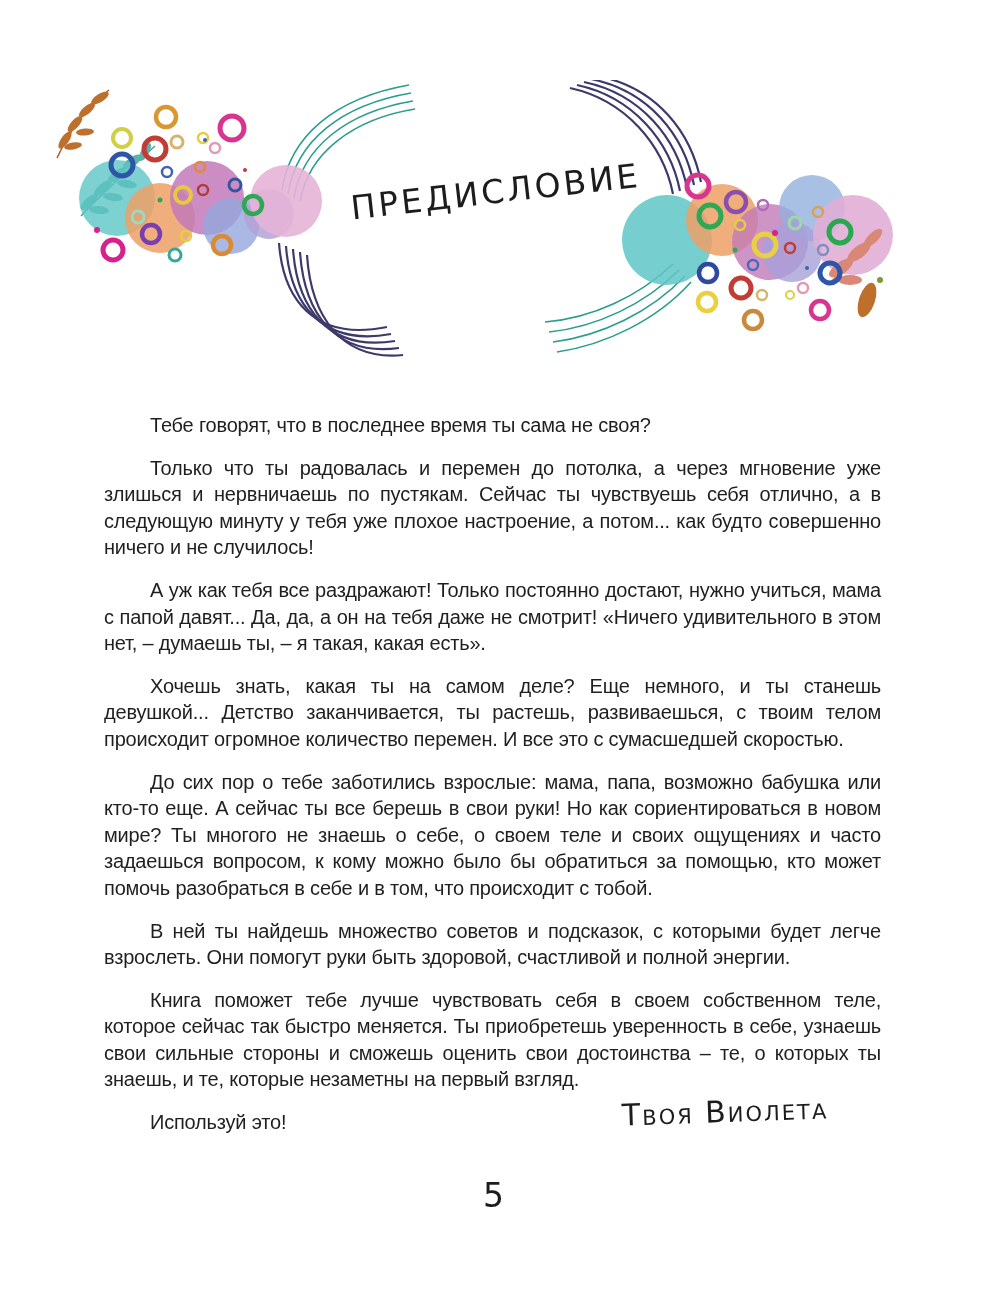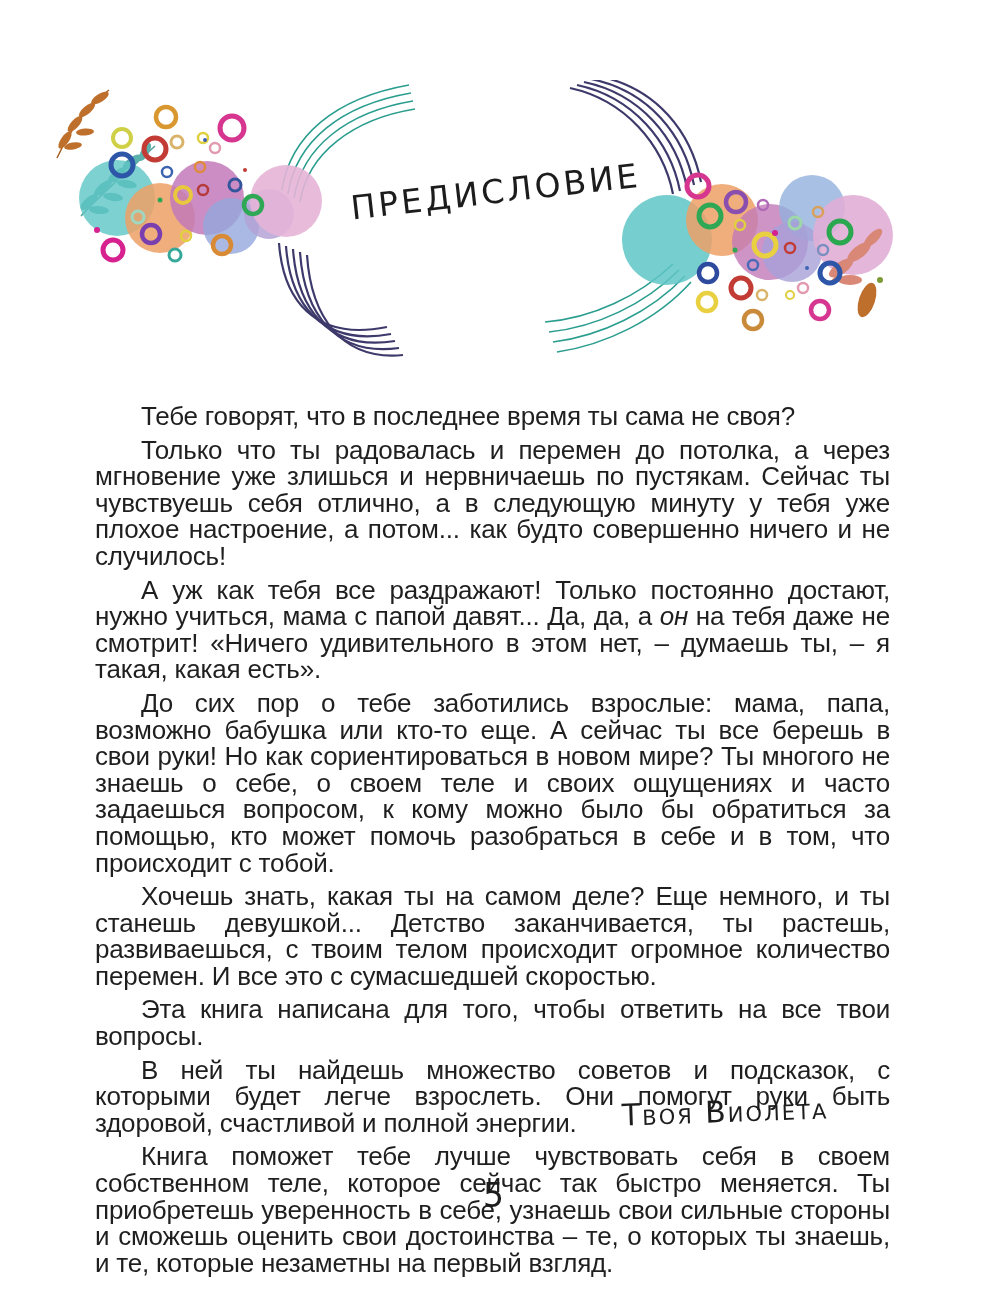--- a/index.html
+++ b/index.html
@@ -24,28 +24,28 @@
     color: #1c1c1c;
     transform: rotate(-6.5deg);
     white-space: nowrap;
   }
   .text-block {
     position: absolute;
     left: 88px; top: 396px; width: 809px;
     color: #1f1f1f;
   }
   .text-block p {
-    margin: 7px;
-    font-size: 26px;
+    margin: 16px;
+    font-size: 20px;
     line-height: 26.6px;
     text-align: justify;
     text-indent: 46px;
     letter-spacing: -0.2px;
   }
-  .text-block p .em { font-style: italic; }
+  .text-block p .em { }
   .signature {
     position: absolute;
     left: 590px; top: 1094px; width: 270px;
     text-align: center;
     font-family: "DejaVu Sans", sans-serif;
     font-variant: small-caps;
     font-size: 30px;
     letter-spacing: 2px;
     color: #1c1c1c;
     transform: rotate(-2deg);
@@ -208,24 +208,24 @@
       <circle cx="335" cy="200" r="3" fill="#7a9a3a"></circle>
     </g>
   </svg>
 
   <div class="page-title">ПРЕДИСЛОВИЕ</div>
 
   <div class="text-block">
       <p><span>Тебе говорят, что в последнее время ты сама не своя?</span></p>
       <p><span>Только что ты радовалась и перемен до потолка, а через мгновение уже злишься и нервничаешь по пустякам. Сейчас ты чувствуешь себя отлично, а в следующую минуту у тебя уже плохое настроение, а потом... как будто совершенно ничего и не случилось!</span></p>
       <p><span>А уж как тебя все раздражают! Только постоянно достают, нужно учиться, мама с папой давят... Да, да, а </span><span class="em">он</span><span> на тебя даже не смотрит! «Ничего удивительного в этом нет, – думаешь ты, – я такая, какая есть».</span></p>
+      <p><span>Хочешь знать, какая ты на самом деле? Еще немного, и ты станешь девушкой... Детство заканчивается, ты растешь, развиваешься, с твоим телом происходит огромное количество перемен. И все это с сумасшедшей скоростью.</span></p>
       <p><span>До сих пор о тебе заботились взрослые: мама, папа, возможно бабушка или кто-то еще. А сейчас ты все берешь в свои руки! Но как сориентироваться в новом мире? Ты многого не знаешь о себе, о своем теле и своих ощущениях и часто задаешься вопросом, к кому можно было бы обратиться за помощью, кто может помочь разобраться в себе и в том, что происходит с тобой.</span></p>
-      <p><span>Хочешь знать, какая ты на самом деле? Еще немного, и ты станешь девушкой... Детство заканчивается, ты растешь, развиваешься, с твоим телом происходит огромное количество перемен. И все это с сумасшедшей скоростью.</span></p>
-      <p><span>Эта книга написана для того, чтобы ответить на все твои вопросы.</span></p>
       <p><span>В ней ты найдешь множество советов и подсказок, с которыми будет легче взрослеть. Они помогут руки быть здоровой, счастливой и полной энергии.</span></p>
       <p><span>Книга поможет тебе лучше чувствовать себя в своем собственном теле, которое сейчас так быстро меняется. Ты приобретешь уверенность в себе, узнаешь свои сильные стороны и сможешь оценить свои достоинства – те, о которых ты знаешь, и те, которые незаметны на первый взгляд.</span></p>
+      <p><span>Используй это!</span></p>
     </div>
 
   <div class="signature">Твоя Виолета</div>
 
   <div class="page-number">5</div>
 
 </div>
 
 </body></html>

